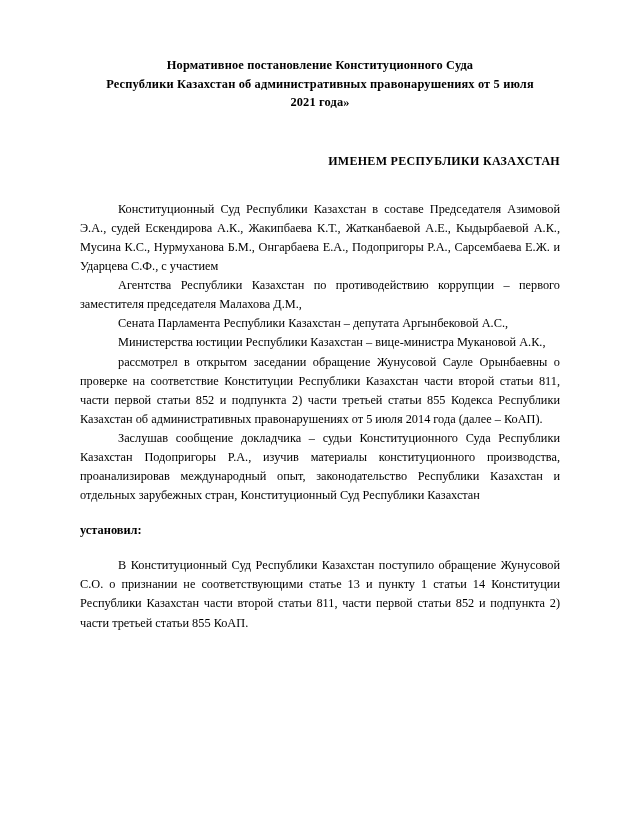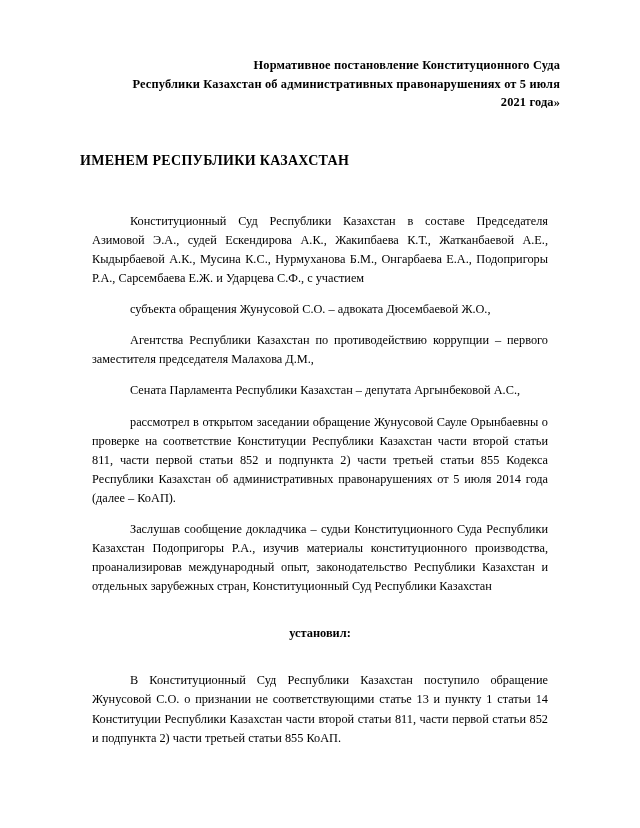--- a/index.html
+++ b/index.html
@@ -18,59 +18,59 @@
   .page {
     position: relative;
     width: 640px;
     height: 828px;
     box-sizing: border-box;
     padding: 56px 80px 40px 80px;
     background: #fff;
     overflow: hidden;
   }
   .doc-title {
-    text-align: right;
+    text-align: center;
     font-weight: bold;
     font-size: 12.4px;
     line-height: 18.6px;
     letter-spacing: 0.15px;
     margin: 0 0 4px 0;
   }
   .doc-title p {
     margin: 0;
   }
   .spacer-lg { height: 36px; }
   .spacer-md { height: 30px; }
   .spacer-sm { height: 16px; }
   .center-heading {
-    text-align: left;
+    text-align: right;
     font-weight: bold;
-    font-size: 14px;
+    font-size: 12px;
     letter-spacing: 0.3px;
     line-height: 18px;
     margin: 0;
   }
   .body-block {
     font-size: 12.3px;
     line-height: 19.1px;
   }
   .para {
-    margin: 12px;
+    margin: 0;
     text-align: justify;
     text-indent: 38px;
     text-justify: inter-word;
   }
   .para.noindent {
     text-indent: 0;
   }
   .para.last-left {
     text-align: left;
   }
   .resolve-word {
-    text-align: center;
+    text-align: left;
     font-weight: bold;
     font-size: 12.4px;
     line-height: 19px;
     margin: 0;
   }
 </style>
 </head>
 <body>
 
 <div class="page">
@@ -82,23 +82,23 @@
   </div>
 
   <div class="spacer-lg"></div>
 
   <p class="center-heading">ИМЕНЕМ РЕСПУБЛИКИ КАЗАХСТАН</p>
 
   <div class="spacer-md"></div>
 
   <div class="body-block">
     <p class="para">Конституционный Суд Республики Казахстан в составе Председателя Азимовой Э.А., судей Ескендирова А.К., Жакипбаева К.Т., Жатканбаевой А.Е., Кыдырбаевой А.К., Мусина К.С., Нурмуханова Б.М., Онгарбаева Е.А., Подопригоры Р.А., Сарсембаева Е.Ж. и Ударцева С.Ф., с участием</p>
-    <p class="para last-left">субъекта обращения Жунусовой С.О. – адвоката Дюсембаевой Ж.О.,</p>
     <p class="para">Агентства Республики Казахстан по противодействию коррупции – первого заместителя председателя Малахова Д.М.,</p>
     <p class="para last-left">Сената Парламента Республики Казахстан – депутата Аргынбековой А.С.,</p>
+    <p class="para">Министерства юстиции Республики Казахстан – вице-министра Мукановой А.К.,</p>
     <p class="para">рассмотрел в открытом заседании обращение Жунусовой Сауле Орынбаевны о проверке на соответствие Конституции Республики Казахстан части второй статьи 811, части первой статьи 852 и подпункта 2) части третьей статьи 855 Кодекса Республики Казахстан об административных правонарушениях от 5 июля 2014 года (далее – КоАП).</p>
     <p class="para">Заслушав сообщение докладчика – судьи Конституционного Суда Республики Казахстан Подопригоры Р.А., изучив материалы конституционного производства, проанализировав международный опыт, законодательство Республики Казахстан и отдельных зарубежных стран, Конституционный Суд Республики Казахстан</p>
 
     <div class="spacer-sm"></div>
 
     <p class="resolve-word">установил:</p>
 
     <div class="spacer-sm"></div>
 
     <p class="para">В Конституционный Суд Республики Казахстан поступило обращение Жунусовой С.О. о признании не соответствующими статье 13 и пункту 1 статьи 14 Конституции Республики Казахстан части второй статьи 811, части первой статьи 852 и подпункта 2) части третьей статьи 855 КоАП.</p>

